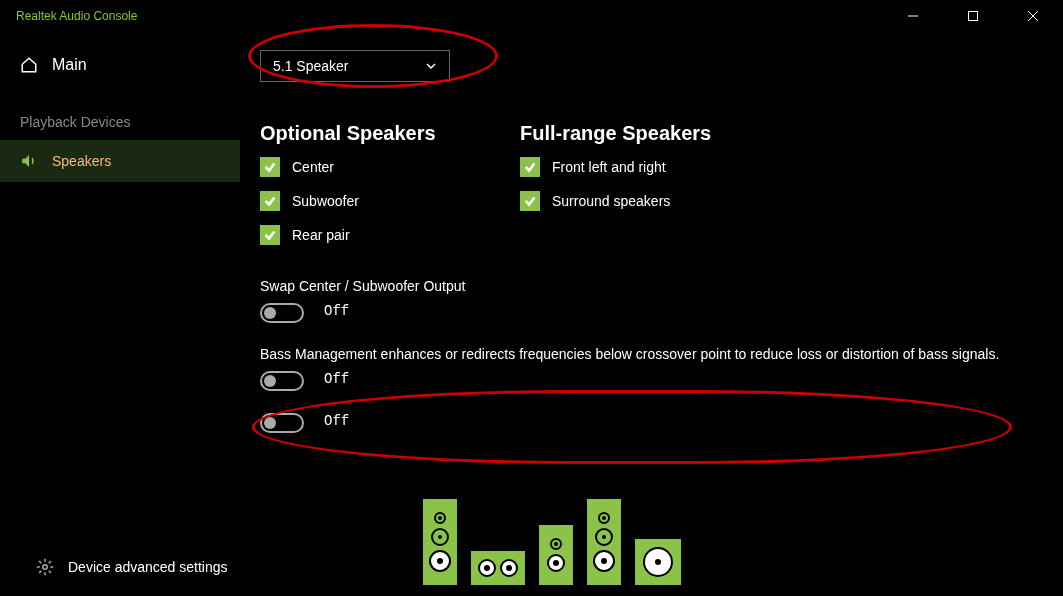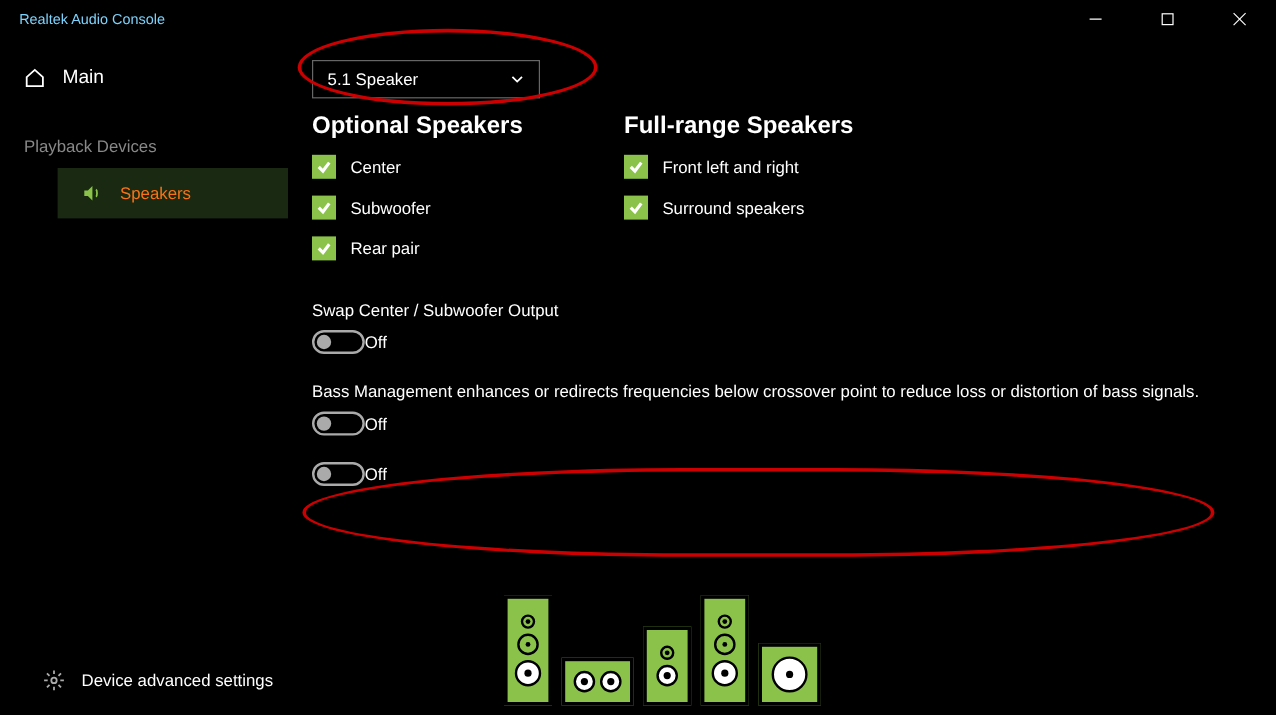--- a/index.html
+++ b/index.html
@@ -13,21 +13,21 @@
     overflow: hidden;
     position: relative;
   }
   .titlebar {
     display: flex;
     align-items: center;
     justify-content: space-between;
     height: 32px;
     padding: 0 10px 0 16px;
   }
-  .titlebar-title { font-size: 12px; color: #7dd3fc; }
+  .titlebar-title { font-size: 12px; color: #84cc16; }
   .win-controls { display: flex; gap: 20px; }
   .win-btn { width: 40px; height: 28px; display: flex; align-items: center; justify-content: center; cursor: pointer; }
   .win-btn svg { width: 12px; height: 12px; }
   .app-body { display: flex; height: calc(100% - 32px); }
   .sidebar { width: 240px; padding-top: 18px; }
   .sidebar-main {
     display: flex; align-items: flex-start; gap: 14px;
     padding: 6px 20px; margin-bottom: 28px;
     color: #fff; font-size: 16px;
   }
@@ -35,51 +35,50 @@
   .sidebar-section-label {
     color: #888; font-size: 14px;
     padding: 6px 20px; margin-bottom: 4px;
   }
   .sidebar-item {
     display: flex; align-items: center; gap: 14px;
     padding: 12px 20px; cursor: pointer;
   }
   .sidebar-item.active {
     background: #1a2a12;
-    color: #f97316;
-    margin-left: 48px;
+    color: #fdba74;
   }
   .sidebar-item.active .speaker-glyph { fill: #8bc34a; }
   .sidebar-bottom {
     position: absolute; bottom: 14px; left: 16px;
     display: flex; align-items: center; gap: 14px;
     padding: 6px 20px;
   }
   .sidebar-bottom svg { width: 18px; height: 18px; fill: #aaa; }
 
   .content { flex: 1; padding: 18px 20px 0 20px; position: relative; }
   .dropdown {
     width: 190px; height: 32px;
     border: 1px solid #666;
     display: flex; align-items: center; justify-content: space-between;
     padding: 0 12px; cursor: pointer;
     font-size: 14px; color: #fff;
-    margin-bottom: 12px;
+    margin-bottom: 40px;
   }
   .columns { display: flex; gap: 40px; margin-bottom: 18px; }
   .col-header { font-weight: 600; font-size: 20px; margin-bottom: 12px; }
   .check-row { display: flex; align-items: center; gap: 12px; margin-bottom: 14px; }
   .checkbox {
     width: 20px; height: 20px; background: #8bc34a;
     display: flex; align-items: center; justify-content: center;
     cursor: pointer;
   }
   .checkbox svg { width: 14px; height: 14px; stroke: #fff; stroke-width: 3; fill: none; }
   .setting-desc { font-size: 14px; margin-bottom: 8px; line-height: 1.3; }
-  .toggle-row { display: flex; align-items: center; gap: 0; margin-bottom: 22px; }
+  .toggle-row { display: flex; align-items: flex-start; gap: 20px; margin-bottom: 22px; font-family: Liberation Mono, monospace; }
   .toggle {
     width: 44px; height: 20px; border: 2px solid #aaa; border-radius: 20px;
     position: relative; cursor: pointer;
   }
   .toggle::after {
     content: ""; position: absolute; left: 2px; top: 2px;
     width: 12px; height: 12px; background: #aaa; border-radius: 50%;
   }
   .toggle-label { font-size: 14px; }
 

